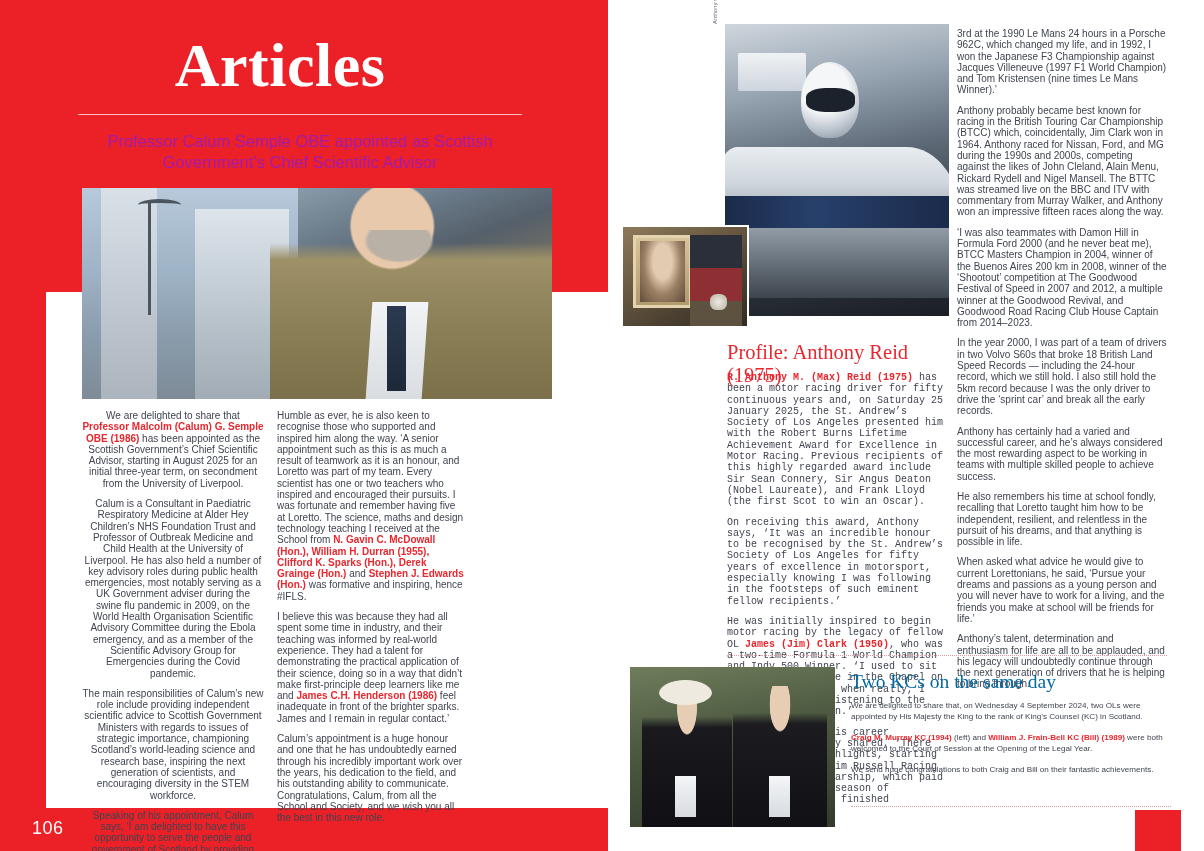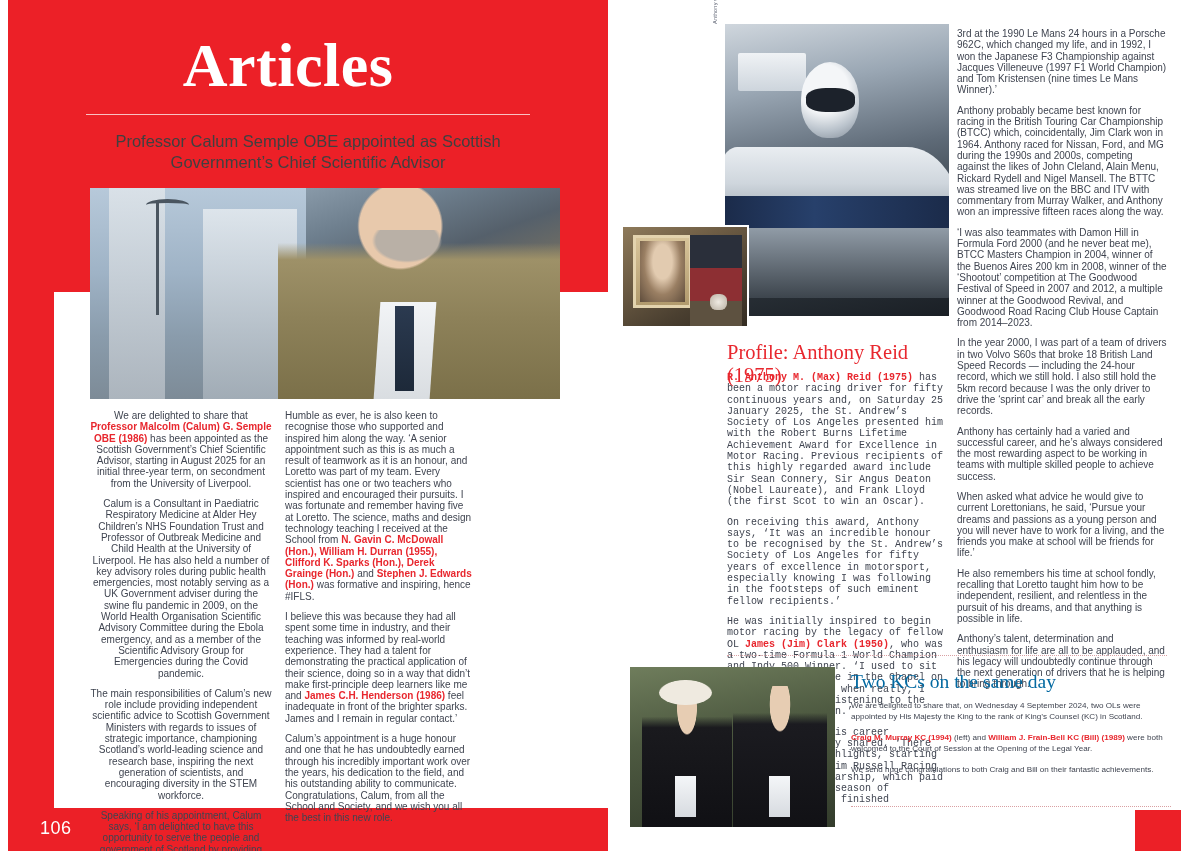--- a/index.html
+++ b/index.html
@@ -5,36 +5,36 @@
   * { box-sizing: border-box; margin: 0; padding: 0; }
   html, body {
     width: 1204px; height: 851px;
     font-family: "Liberation Sans", sans-serif;
     background: #ffffff;
     overflow: hidden;
   }
   #spread { position: relative; width: 1204px; height: 851px; background: #ffffff; }
 
   
-  .left-page { position: absolute; left: 0; top: 0; width: 608px; height: 851px; background: #fff; overflow: hidden; margin-left: 8px; }
+  .left-page { position: absolute; left: 0; top: 0; width: 608px; height: 851px; background: #fff; overflow: hidden; }
   .red-bleed { position: absolute; left: 0; top: 0; width: 608px; height: 851px; background: #ec2027; }
   .white-panel {
     position: absolute; left: 46px; top: 292px; width: 562px; height: 516px; background: #ffffff;
   }
   .hero-title {
     position: absolute; left: 0; top: 30px; width: 560px; text-align: center;
     font-family: "Liberation Serif", serif; font-weight: bold; font-size: 62px;
     color: #ffffff; letter-spacing: 0.5px;
   }
   .hero-rule {
     position: absolute; left: 78px; top: 114px; width: 444px; height: 1px; background: rgba(255,255,255,0.72);
   }
   .hero-sub {
     position: absolute; left: 60px; top: 131px; width: 480px; text-align: center;
-    font-size: 16.5px; line-height: 21px; color: #404040; font-weight: 400;
+    font-size: 16.5px; line-height: 21px; color: #a21caf; font-weight: 400;
   }
   .hero-photo {
     position: absolute; left: 82px; top: 188px; width: 470px; height: 211px;
     background: linear-gradient(160deg,#b9c6d2 0%,#8e9fae 18%,#6e7f8e 34%,#55606b 50%,#7d7460 68%,#a89a7e 84%,#cfc4a8 100%);
     overflow: hidden;
   }
   .hero-photo .sky { position:absolute; left:0; top:0; width:46%; height:100%;
     background: linear-gradient(180deg,#b7c9da 0%,#9fb3c6 40%,#8a9cac 70%,#7d8b97 100%); }
   .hero-photo .bldg { position:absolute; left:4%; top:0; width:12%; height:100%;
     background: linear-gradient(180deg,#dfe5ea,#b4bcc4); opacity:.85;}
@@ -224,22 +224,22 @@
       <p>On receiving this award, Anthony says, ‘It was an incredible honour to be recognised by the St. Andrew’s Society of Los Angeles for fifty years of excellence in motorsport, especially knowing I was following in the footsteps of such eminent fellow recipients.’</p>
       <p>He was initially inspired to begin motor racing by the legacy of fellow OL <span class="hl">James (Jim) Clark (1950)</span>, who was a two-time Formula 1 World Champion and Indy 500 Winner. ‘I used to sit opposite his plaque in the Chapel on Sundays and dream… when really, I should have been listening to the Headmaster’s sermon.’</p>
       <p>When asked about his career highlights, Anthony shared, ‘There have been many highlights, starting with winning the Jim Russell Racing School World Scholarship, which paid for my first full season of motorsport. I then finished</p>
     </div>
   <div class="col-body col-right">
       <p>3rd at the 1990 Le Mans 24 hours in a Porsche 962C, which changed my life, and in 1992, I won the Japanese F3 Championship against Jacques Villeneuve (1997 F1 World Champion) and Tom Kristensen (nine times Le Mans Winner).’</p>
       <p>Anthony probably became best known for racing in the British Touring Car Championship (BTCC) which, coincidentally, Jim Clark won in 1964. Anthony raced for Nissan, Ford, and MG during the 1990s and 2000s, competing against the likes of John Cleland, Alain Menu, Rickard Rydell and Nigel Mansell. The BTTC was streamed live on the BBC and ITV with commentary from Murray Walker, and Anthony won an impressive fifteen races along the way.</p>
       <p>‘I was also teammates with Damon Hill in Formula Ford 2000 (and he never beat me), BTCC Masters Champion in 2004, winner of the Buenos Aires 200 km in 2008, winner of the ‘Shootout’ competition at The Goodwood Festival of Speed in 2007 and 2012, a multiple winner at the Goodwood Revival, and Goodwood Road Racing Club House Captain from 2014–2023.</p>
       <p>In the year 2000, I was part of a team of drivers in two Volvo S60s that broke 18 British Land Speed Records — including the 24-hour record, which we still hold. I also still hold the 5km record because I was the only driver to drive the ‘sprint car’ and break all the early records.</p>
       <p>Anthony has certainly had a varied and successful career, and he’s always considered the most rewarding aspect to be working in teams with multiple skilled people to achieve success.</p>
+      <p>He also remembers his time at school fondly, recalling that Loretto taught him how to be independent, resilient, and relentless in the pursuit of his dreams, and that anything is possible in life.</p>
       <p>When asked what advice he would give to current Lorettonians, he said, ‘Pursue your dreams and passions as a young person and you will never have to work for a living, and the friends you make at school will be friends for life.’</p>
-      <p>He also remembers his time at school fondly, recalling that Loretto taught him how to be independent, resilient, and relentless in the pursuit of his dreams, and that anything is possible in life.</p>
       <p>Anthony’s talent, determination and enthusiasm for life are all to be applauded, and his legacy will undoubtedly continue through the next generation of drivers that he is helping to bring through.</p>
     </div>
 
   <div class="dotted-rule"></div>
 
   <div class="kc-photo">
     <div class="man1"></div>
       <div class="wig"></div>
       <div class="shirt1"></div>
     <div class="man2"></div>

